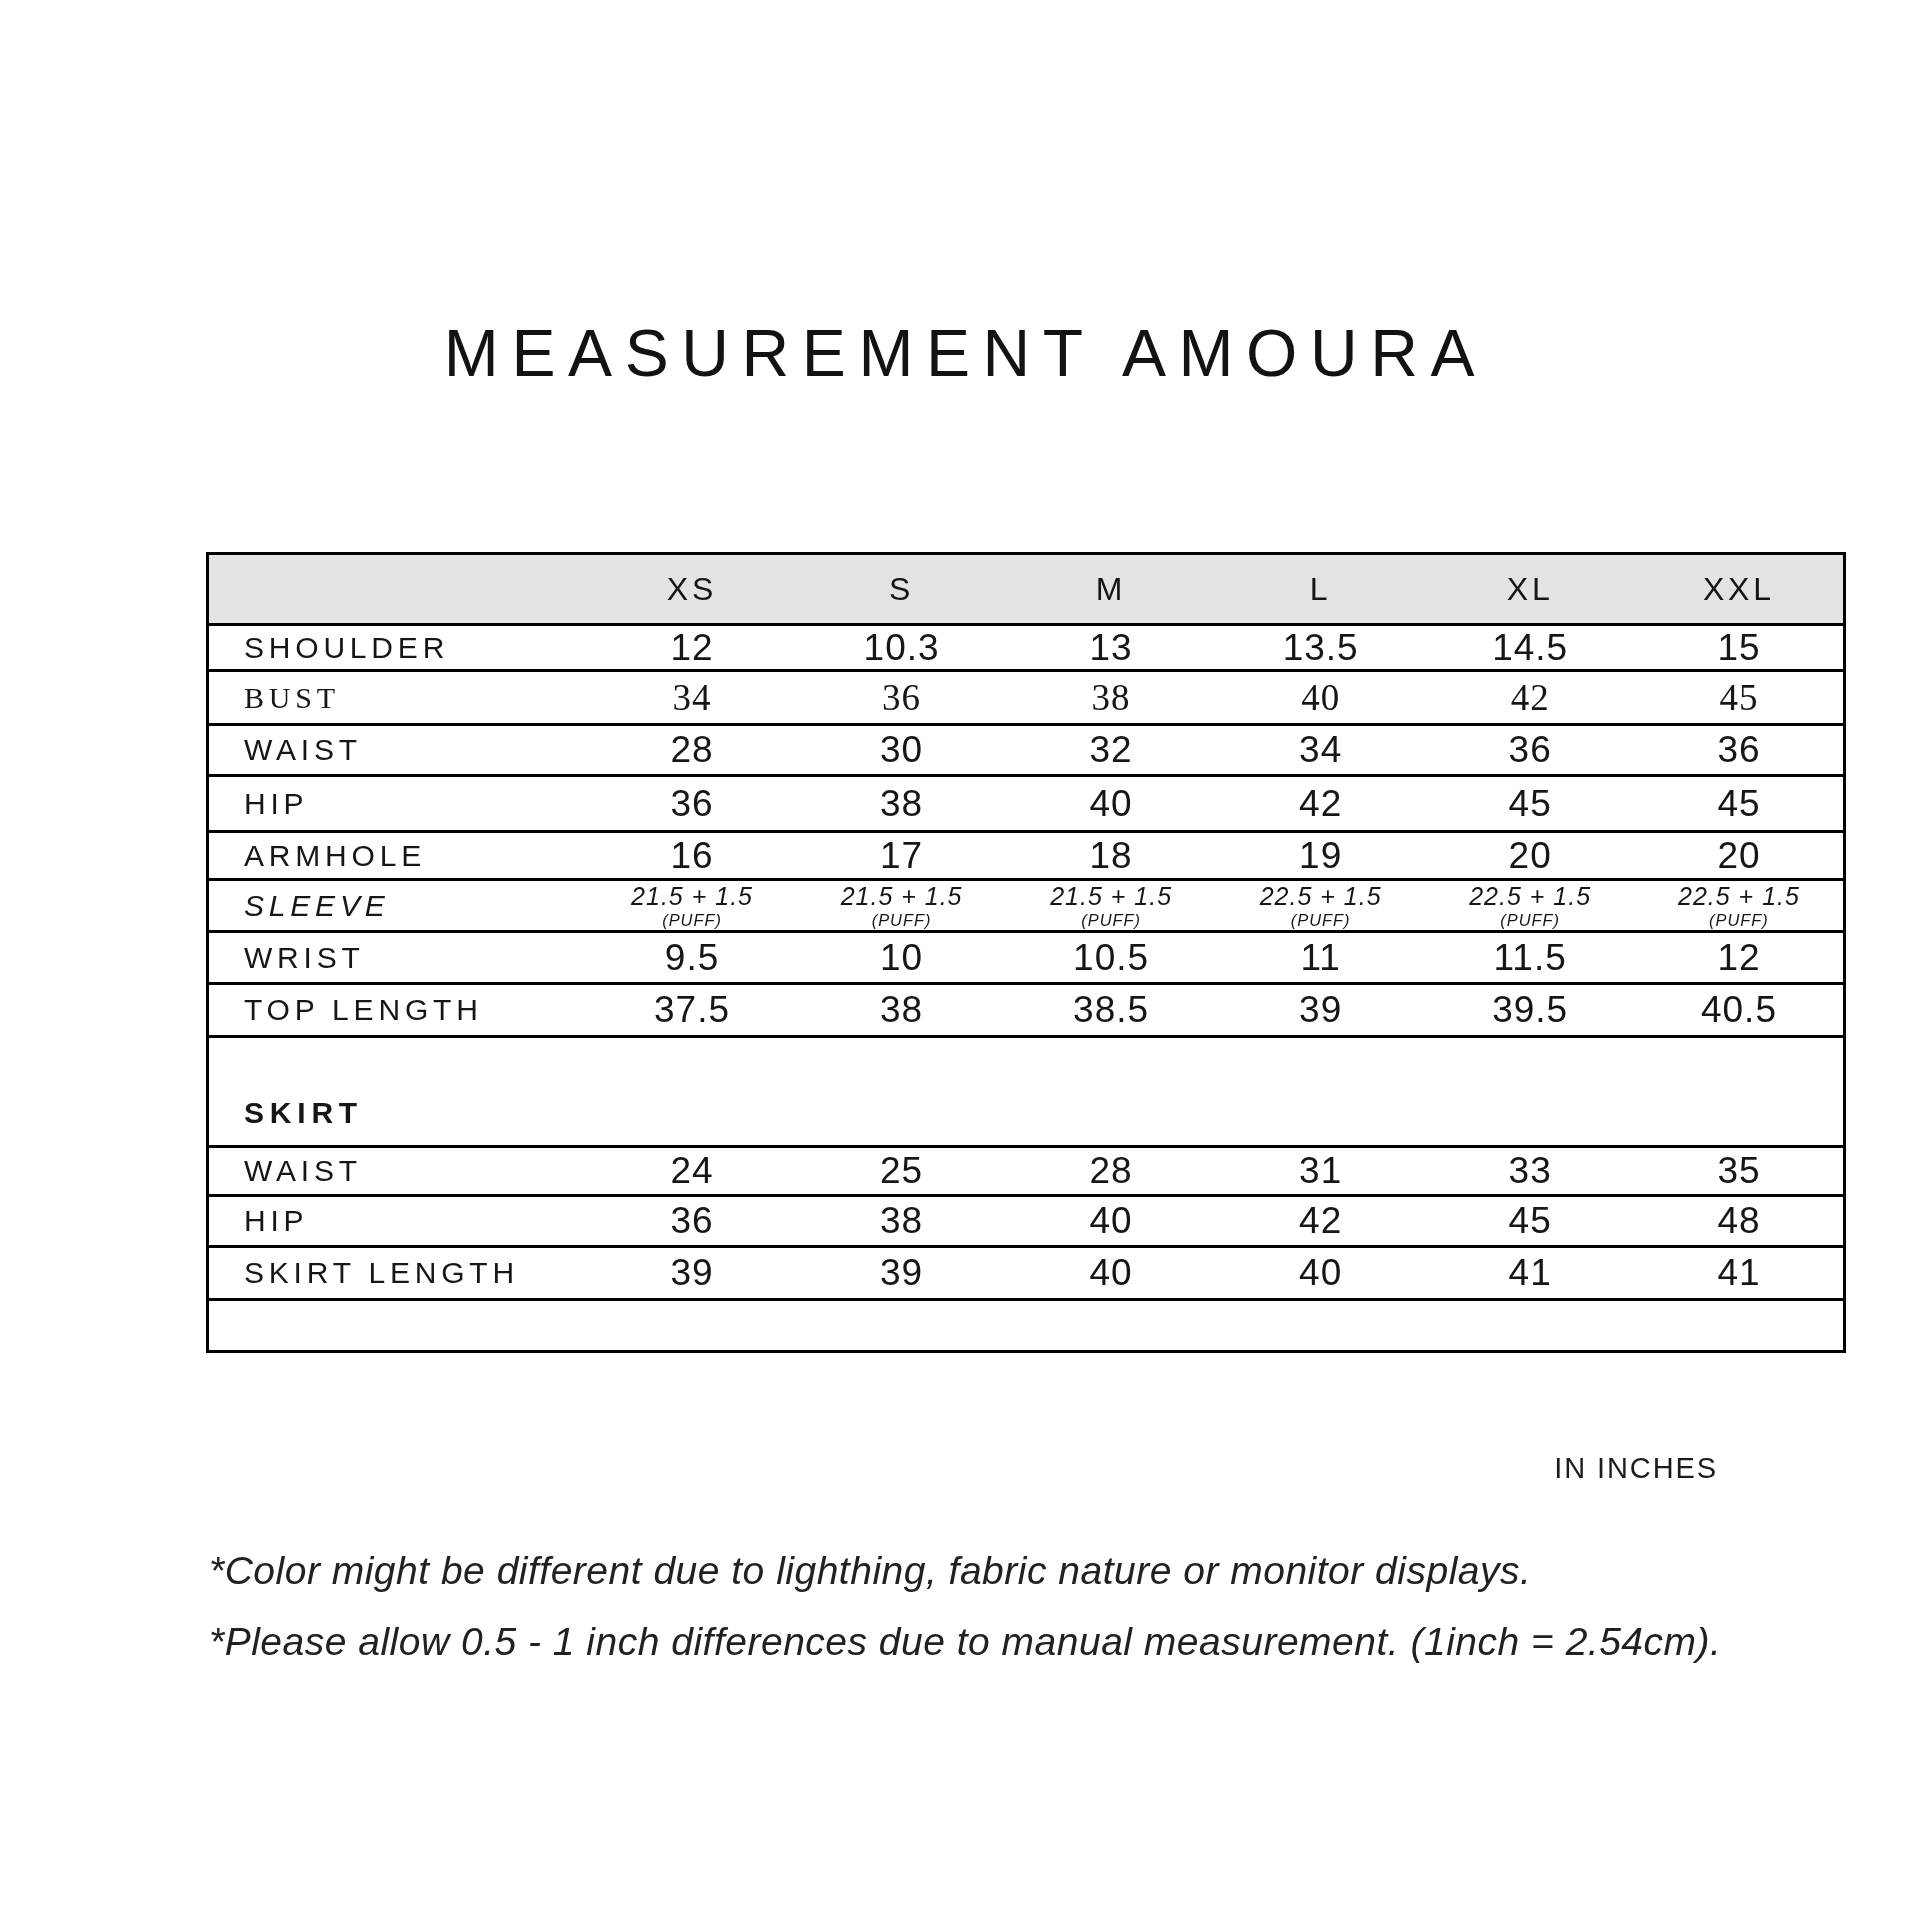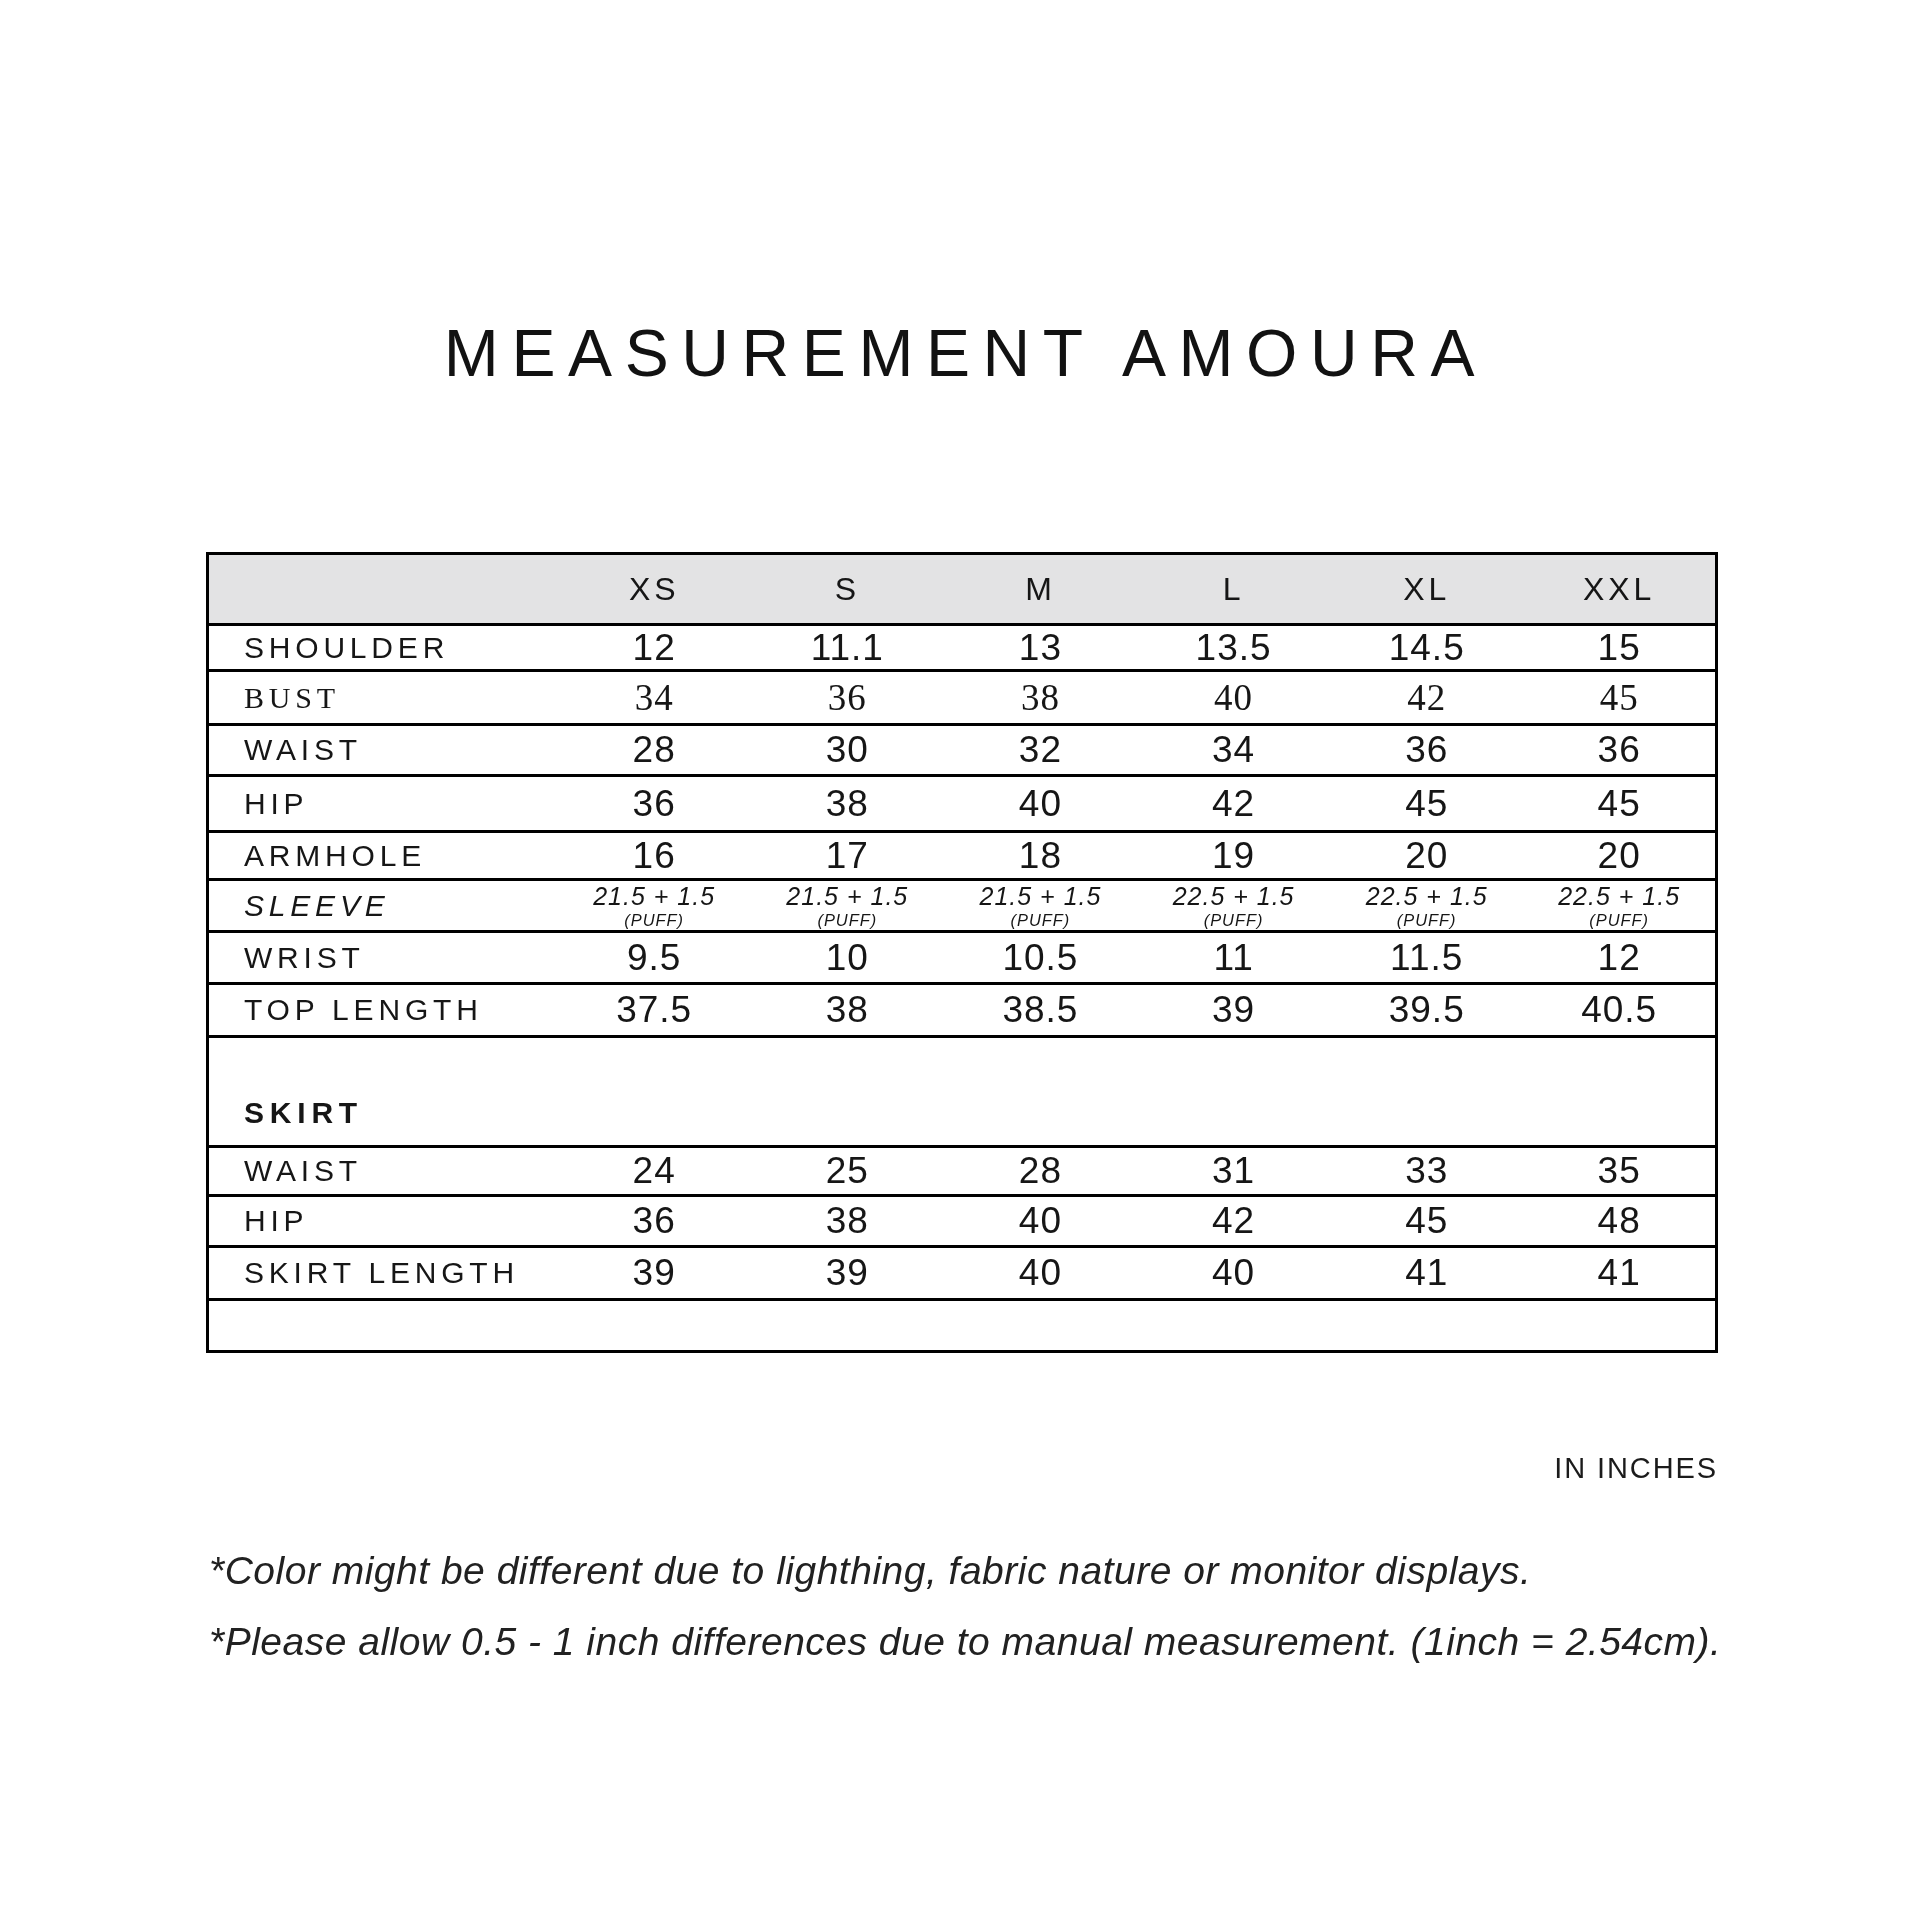--- a/index.html
+++ b/index.html
@@ -18,21 +18,21 @@
     text-align:center;
     font-size:66px;
     font-weight:400;
     letter-spacing:12.6px;
     color:#121212;
     white-space:nowrap;
   }
   table.size-table{
     position:absolute;
     top:552px;left:206px;
-    width:1512px;
+    width:1640px;
     border-collapse:collapse;
     table-layout:fixed;
     border:3.9px solid #000000;
   }
   .size-table th,.size-table td{
     border-bottom:3.9px solid #000000;
     padding:0;
     vertical-align:middle;
     color:#161616;
   }
@@ -126,21 +126,21 @@
         <th>M</th>
         <th>L</th>
         <th>XL</th>
         <th>XXL</th>
       </tr>
     </thead>
     <tbody>
       <tr class="r-shoulder">
         <td class="label-cell">SHOULDER</td>
         <td class="val">12</td>
-        <td class="val">11.1</td>
+        <td class="val">10.3</td>
         <td class="val">13</td>
         <td class="val">13.5</td>
         <td class="val">14.5</td>
         <td class="val">15</td>
       </tr>
       <tr class="r-bust">
         <td class="label-cell">BUST</td>
         <td class="val">34</td>
         <td class="val">36</td>
         <td class="val">38</td>

